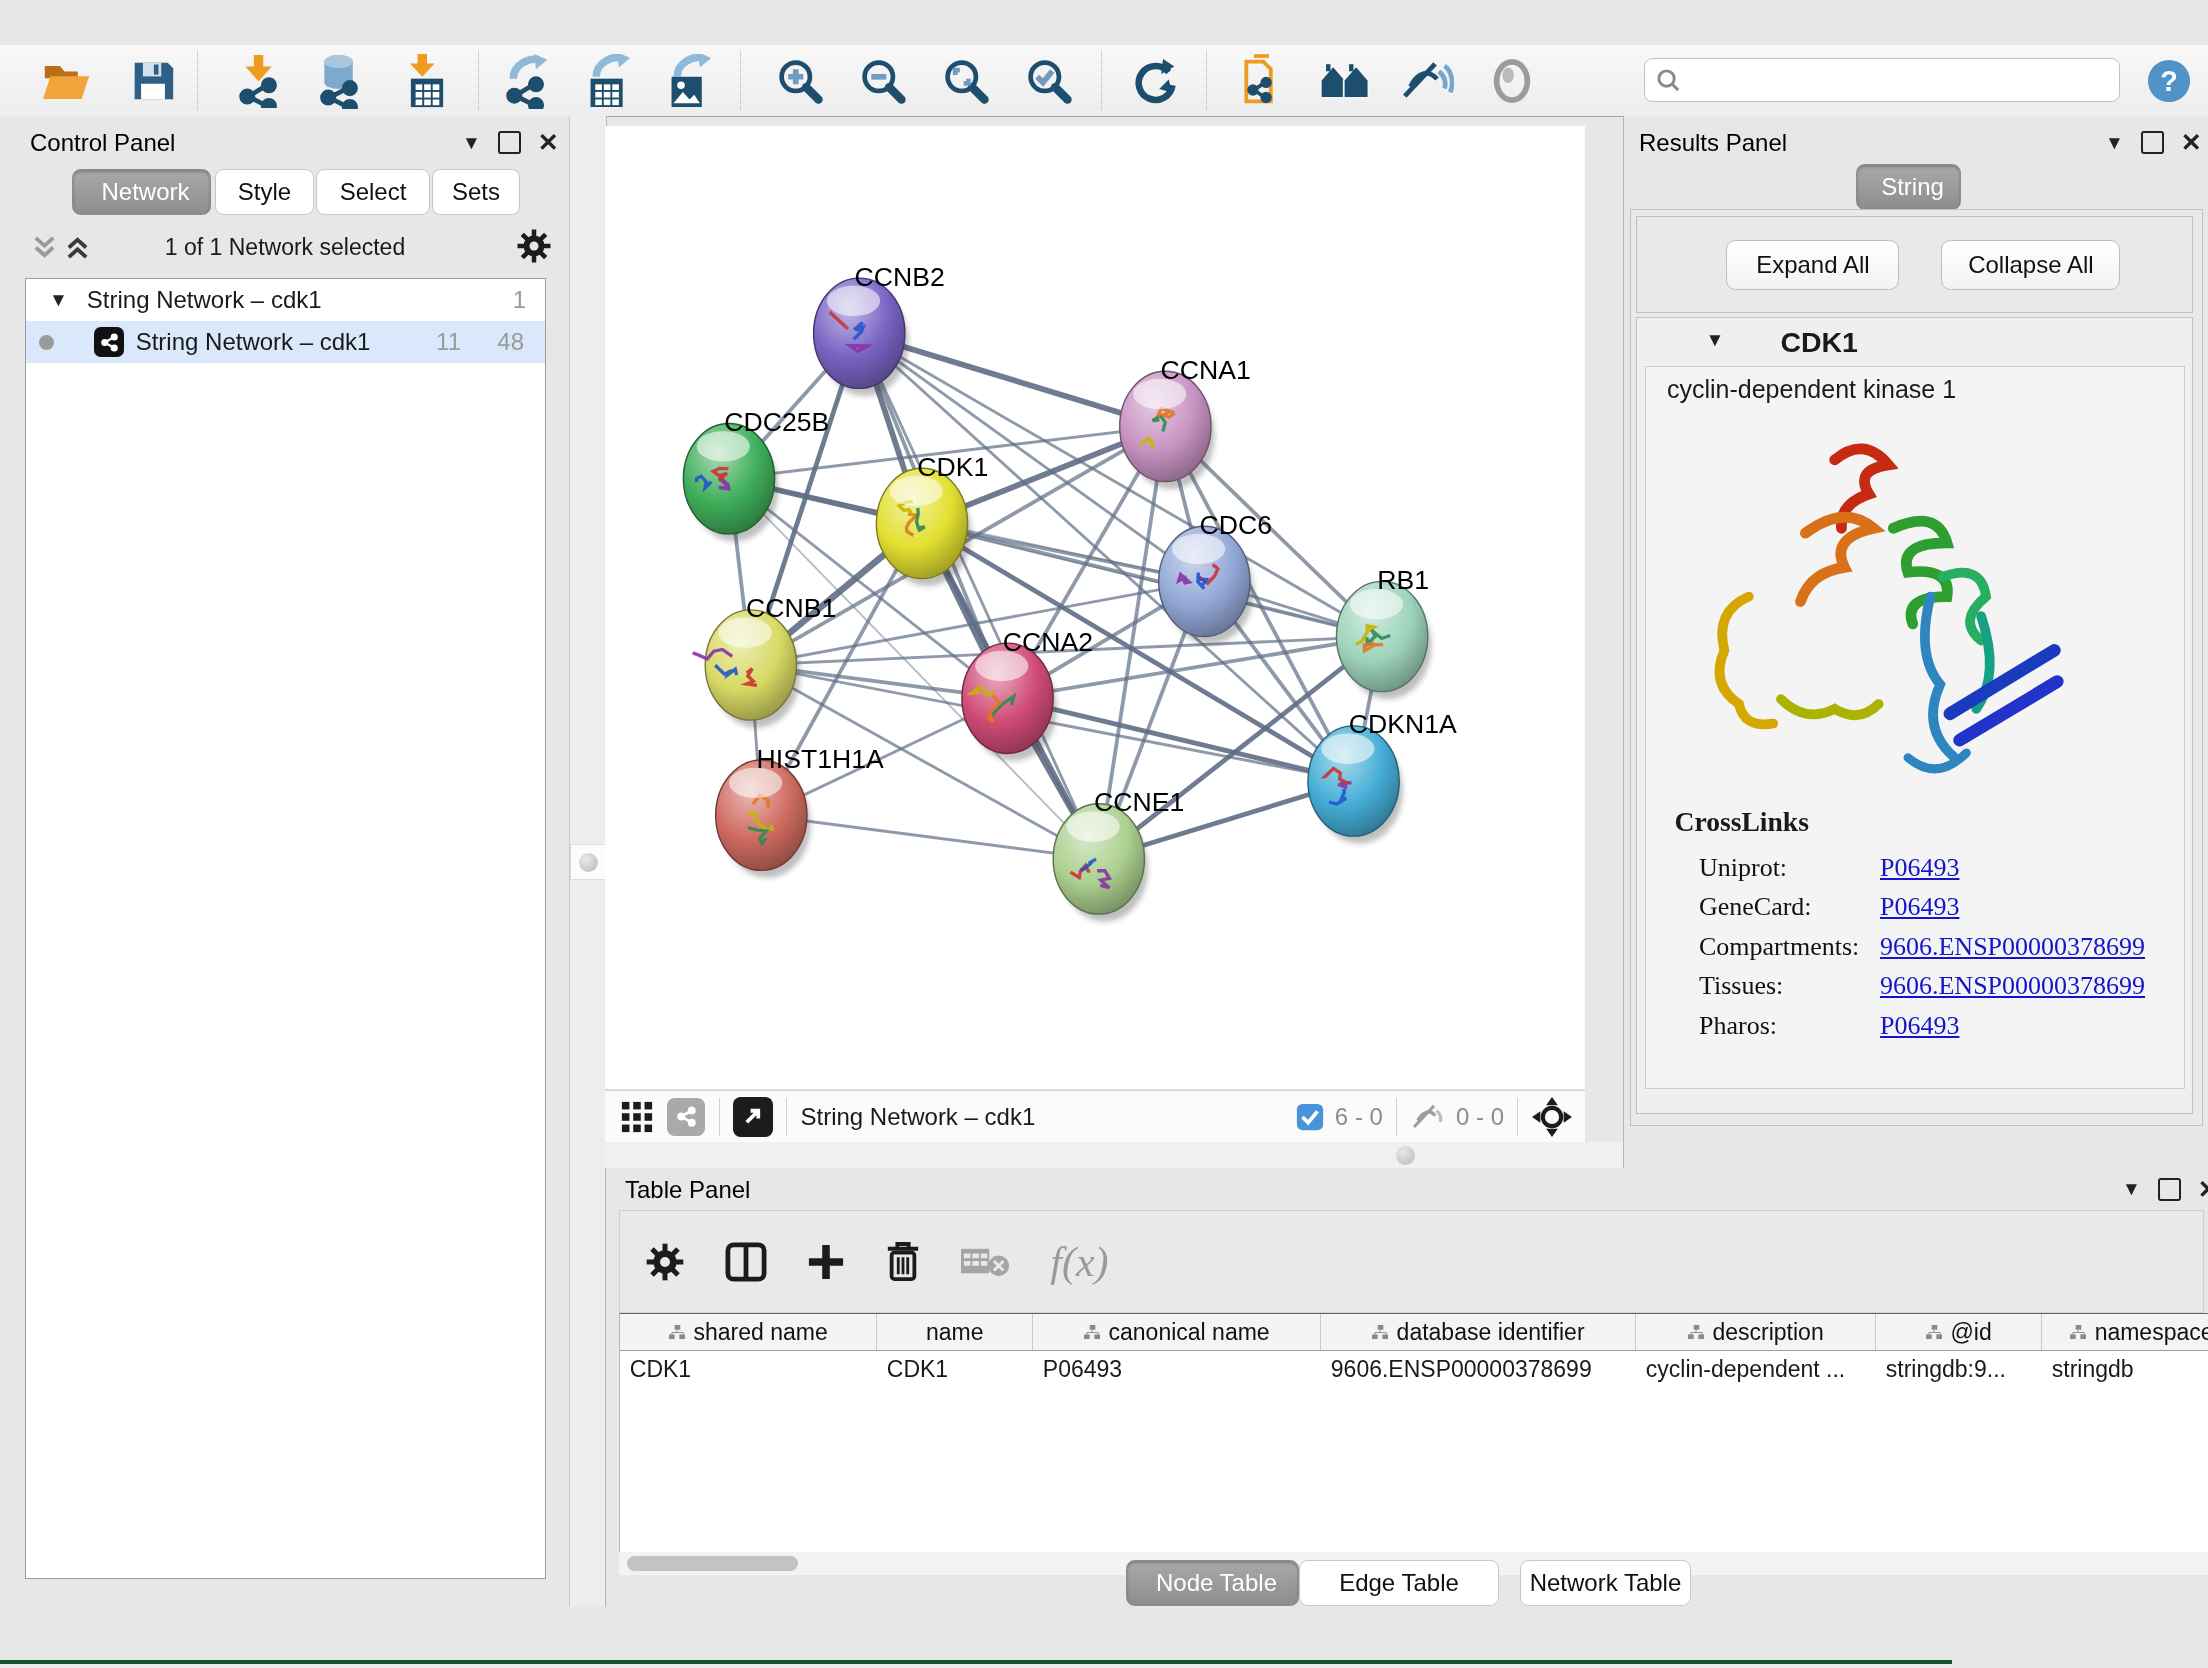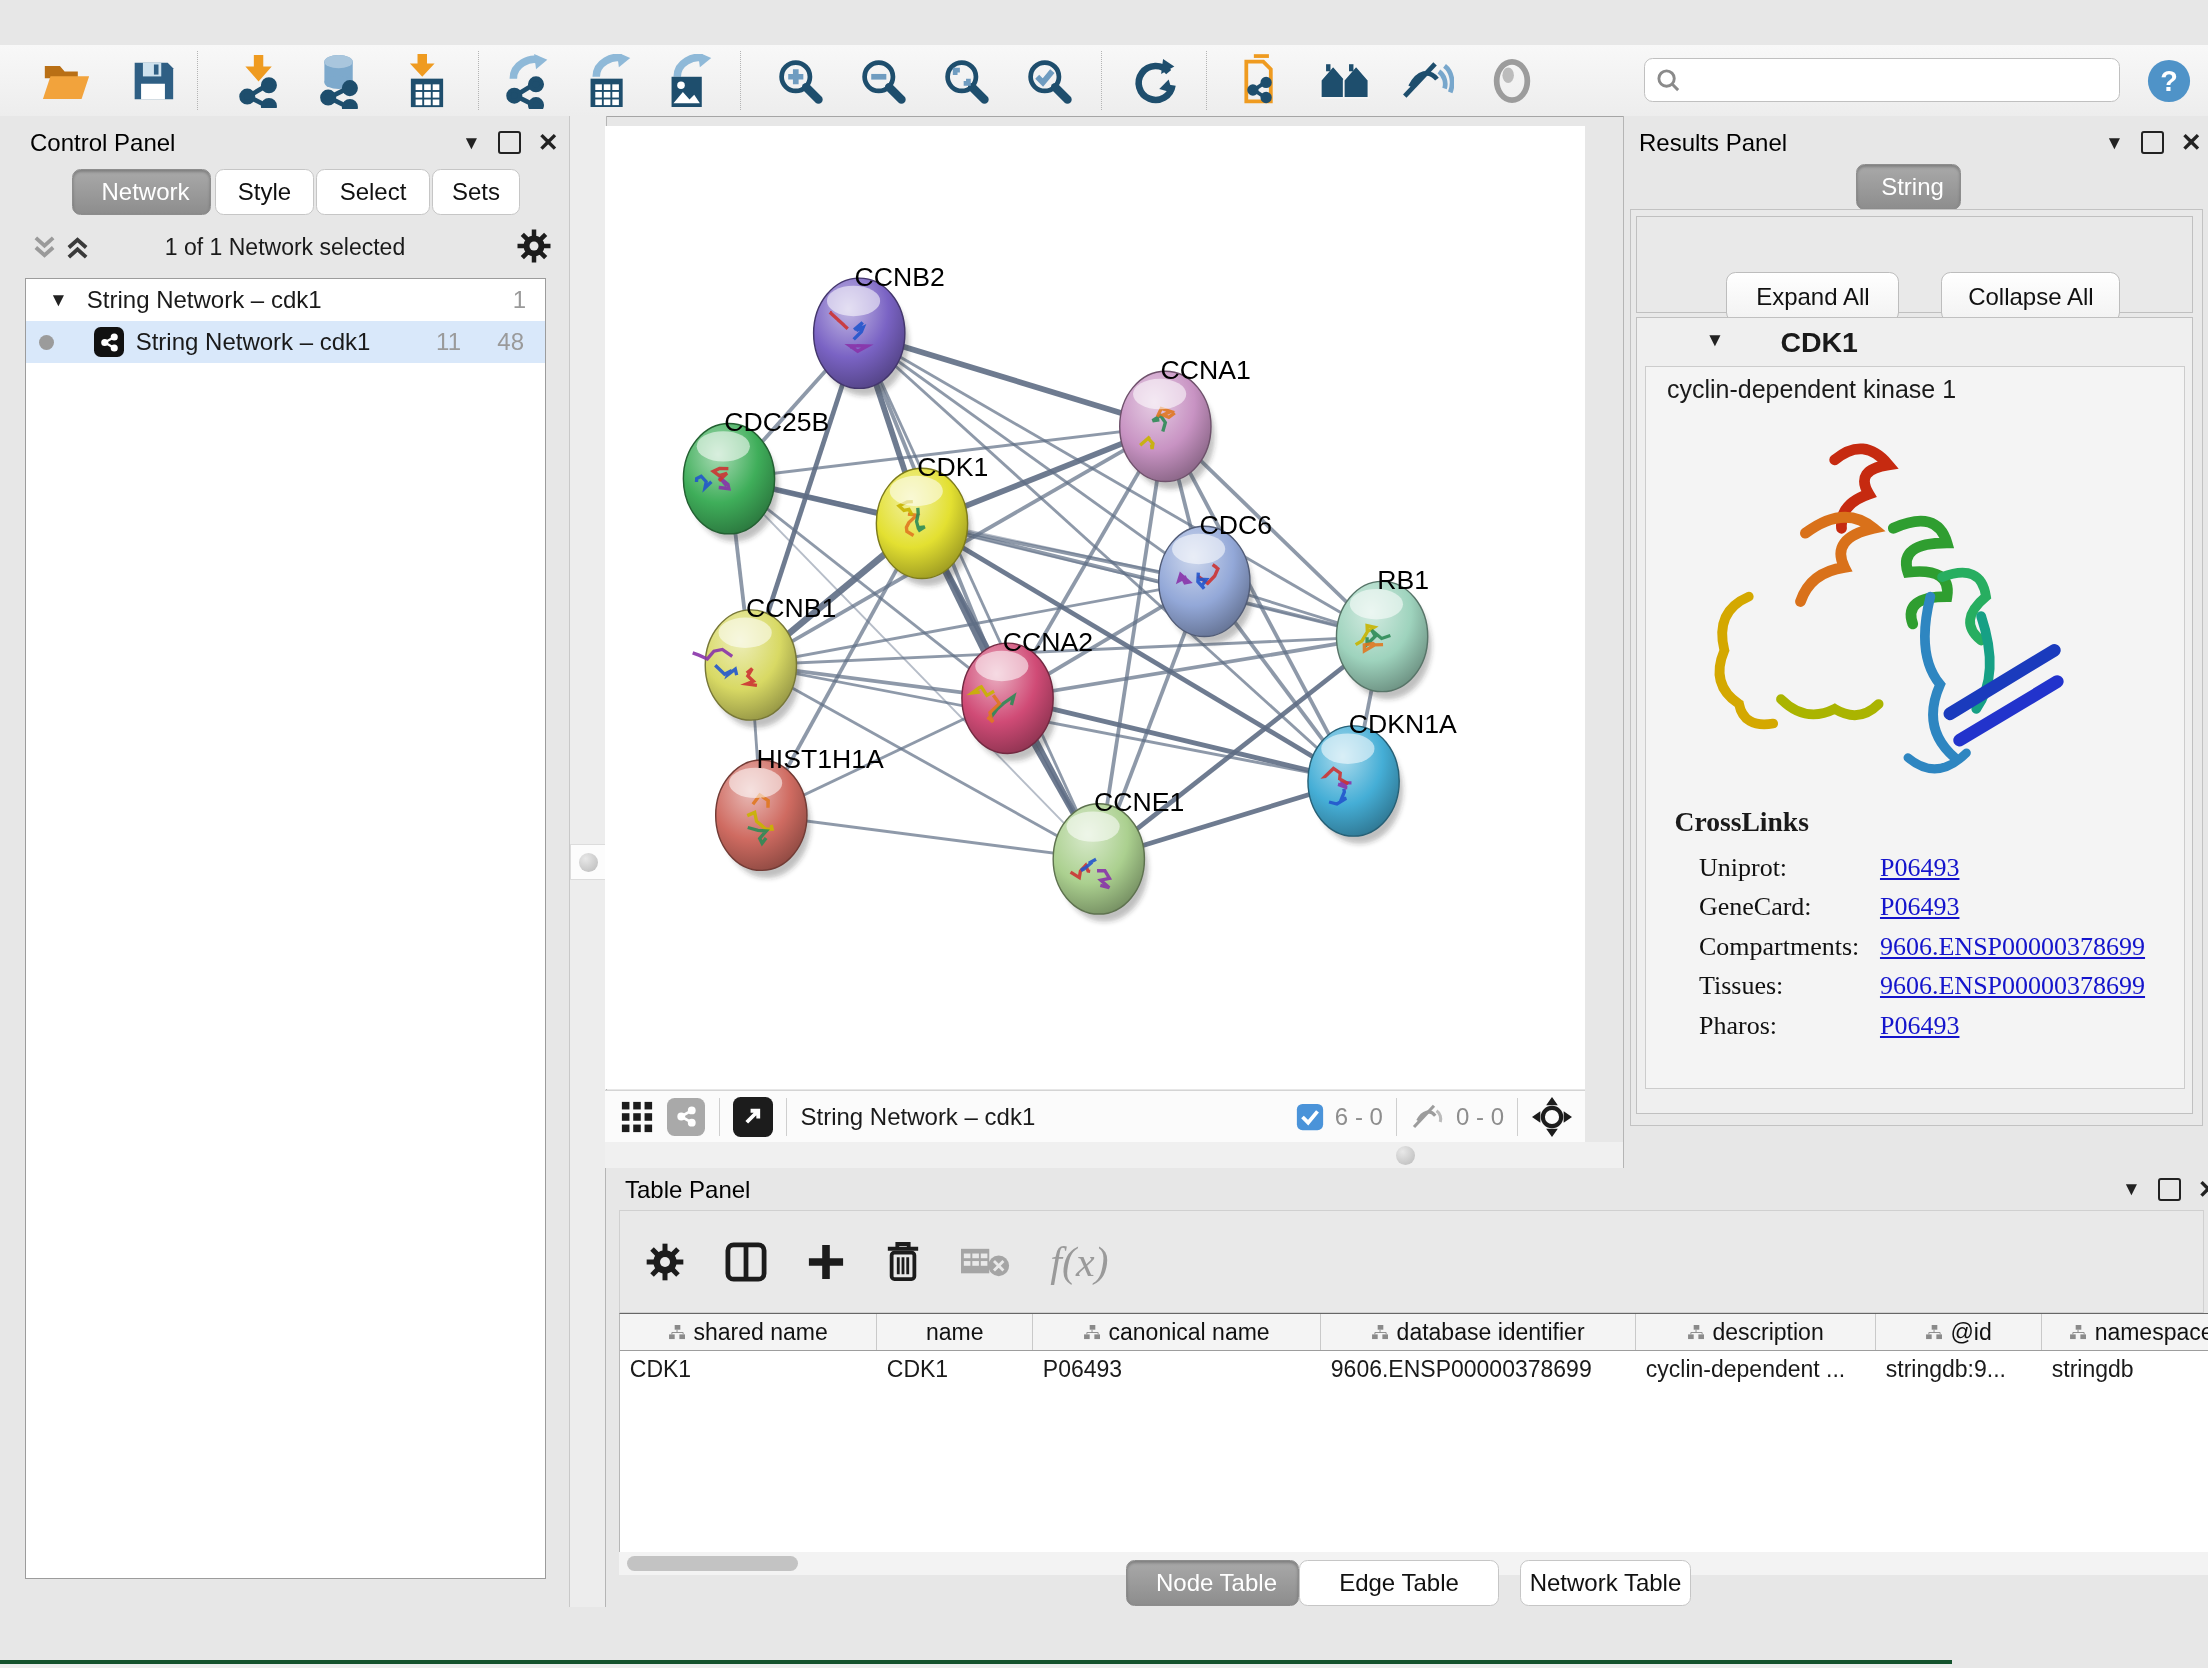--- a/index.html
+++ b/index.html
@@ -47,21 +47,21 @@
   .canvas{left:605px;top:126px;width:980px;height:963px;background:#fff;}
   .viewbar{left:605px;top:1090px;width:980px;height:51px;background:#fbfbfb;border-top:1px solid #d4d4d4;
            border-bottom:1px solid #d4d4d4;display:flex;align-items:center;font-size:24px;}
   .vbsep{width:0;height:38px;border-left:1px solid #cfcfcf;margin:0 13.3px;}
   .hsplit{left:605px;top:1142px;width:1604px;height:26px;background:#f0f0f0;display:flex;
           align-items:center;justify-content:flex-start;}
   
   .rpanel{left:1623px;top:116px;width:586px;height:1052px;background:#e7e7e7;border-left:1px solid #b5b5b5;}
   .rbox{left:5.7px;top:93px;width:571px;height:915px;background:#e9e9e9;border:1.9px solid #c2c2c2;}
   .rbtn{height:48px;background:linear-gradient(#ffffff,#f2f2f2);border:1px solid #bdbdbd;border-radius:9.5px;
-        font-size:24px;display:flex;align-items:center;justify-content:center;color:#111;margin-top:32px;}
+        font-size:24px;display:flex;align-items:center;justify-content:center;color:#111;}
   .crossrow{display:flex;font-family:"Liberation Serif",serif;font-size:26px;margin:9.5px 0 0 0;}
   .crossrow .lbl{width:181px;color:#111;}
   .crossrow a{color:#1414cc;text-decoration:underline;}
   
   .tpanel{left:605px;top:1168px;width:1604px;height:439px;background:#e7e7e7;border-left:1px solid #b5b5b5;}
   .ttoolbar{left:13.3px;top:42px;width:1585px;height:103px;background:#e9e9e9;border:1px solid #d0d0d0;
             display:flex;align-items:center;gap:40px;padding-left:25px;box-sizing:border-box;}
   .tablewrap{left:13.3px;top:145px;width:1590px;height:238px;background:#fff;border-top:1.9px solid #666;
              border-left:1px solid #b7b7b7;overflow:hidden;}
   .thead{display:flex;background:#f4f4f4;border-bottom:1px solid #9d9d9d;height:36px;}

